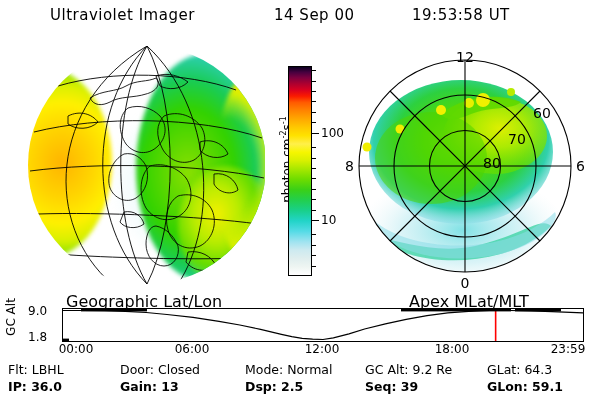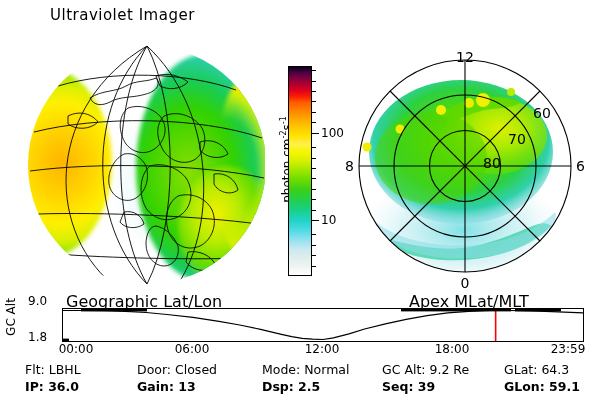--- a/index.html
+++ b/index.html
@@ -83,30 +83,32 @@
     transform:rotate(-90deg);font-size:12px;white-space:nowrap;
   }
   .tl-cap{position:absolute;top:0px;font-size:16px;white-space:nowrap;}
   #tl-cap-left{left:66px;}
   #tl-cap-right{left:409px;}
   .tl-ytick{position:absolute;left:28px;font-size:12px;transform:translateY(-50%);}
   #tl-box{position:absolute;left:62px;top:16px;width:520px;height:32px;border:1px solid #000;background:#fff;}
   .tl-xtick{position:absolute;top:50px;font-size:12px;transform:translateX(-50%);white-space:nowrap;}
 
   
-  #status{position:absolute;left:0;top:360px;width:576px;height:38px;font-size:12.5px;margin-left:17px;}
+  #status{position:absolute;left:0;top:360px;width:576px;height:38px;font-size:12.5px;}
   #status span{position:absolute;white-space:nowrap;}
   .r1{top:2px;} .r2{top:19px;font-weight:bold;}
   .c1{left:8px;} .c2{left:120px;} .c3{left:245px;} .c4{left:365px;} .c5{left:487px;}
 </style>
 </head>
 <body>
 
 <div class="hdr">
   <span id="hdr-title">Ultraviolet Imager</span>
+  <span id="hdr-date">14 Sep 00</span>
+  <span id="hdr-time">19:53:58 UT</span>
 </div>
 
 <div id="globe-panel">
   <div id="globe-clip">
     <div class="globe-disc">
       <div class="aur" id="aur-speck"></div>
       <div class="aur" id="aur-west"></div>
       <div class="aur" id="aur-east"></div>
       <div class="aur" id="aur-east2"></div>
       <div class="aur" id="aur-limb"></div>
@@ -238,21 +240,21 @@
       <text x="138" y="128">80</text>
     </g>
   </svg>
 </div>
 
 <div id="timeline">
   <div id="tl-ylabel">GC Alt</div>
   <span class="tl-cap" id="tl-cap-left">Geographic Lat/Lon</span>
   <span class="tl-cap" id="tl-cap-right">Apex MLat/MLT</span>
 
-  <div class="tl-ytick" style="top:9px">9.0</div>
+  <div class="tl-ytick" style="top:19px">9.0</div>
   <div class="tl-ytick" style="top:45px">1.8</div>
 
   <div id="tl-box">
     <svg id="tl-svg" width="520" height="32" viewBox="0 0 520 32" preserveAspectRatio="none">
       <polyline id="tl-curve" fill="none" stroke="#000" stroke-width="1.2" points="0.0,1.5 20.8,1.5 41.6,1.7 62.4,2.3 83.2,3.5 104.0,5.5 130.0,8.3 156.0,12.4 176.8,16.0 197.6,20.4 208.0,22.8 218.4,25.3 228.8,27.7 239.2,29.3 249.6,30.1 260.0,30.5 270.4,28.9 286.0,24.9 301.6,20.0 322.4,14.8 343.2,10.4 364.0,6.7 384.8,3.9 405.6,2.3 426.4,1.5 447.2,1.5 468.0,1.9 488.8,2.7 520.0,3.9"></polyline>
       <line id="tl-marker" y1="0" y2="32" stroke="#ff0000" stroke-width="1.6" x1="432.64000000000004" x2="432.64000000000004"></line>
       <g fill="#000">
         <rect x="18" y="0" width="66" height="2.4"></rect>
         <rect x="338" y="0" width="110" height="2.4"></rect>
         <rect x="452" y="0" width="46" height="2.4"></rect>

